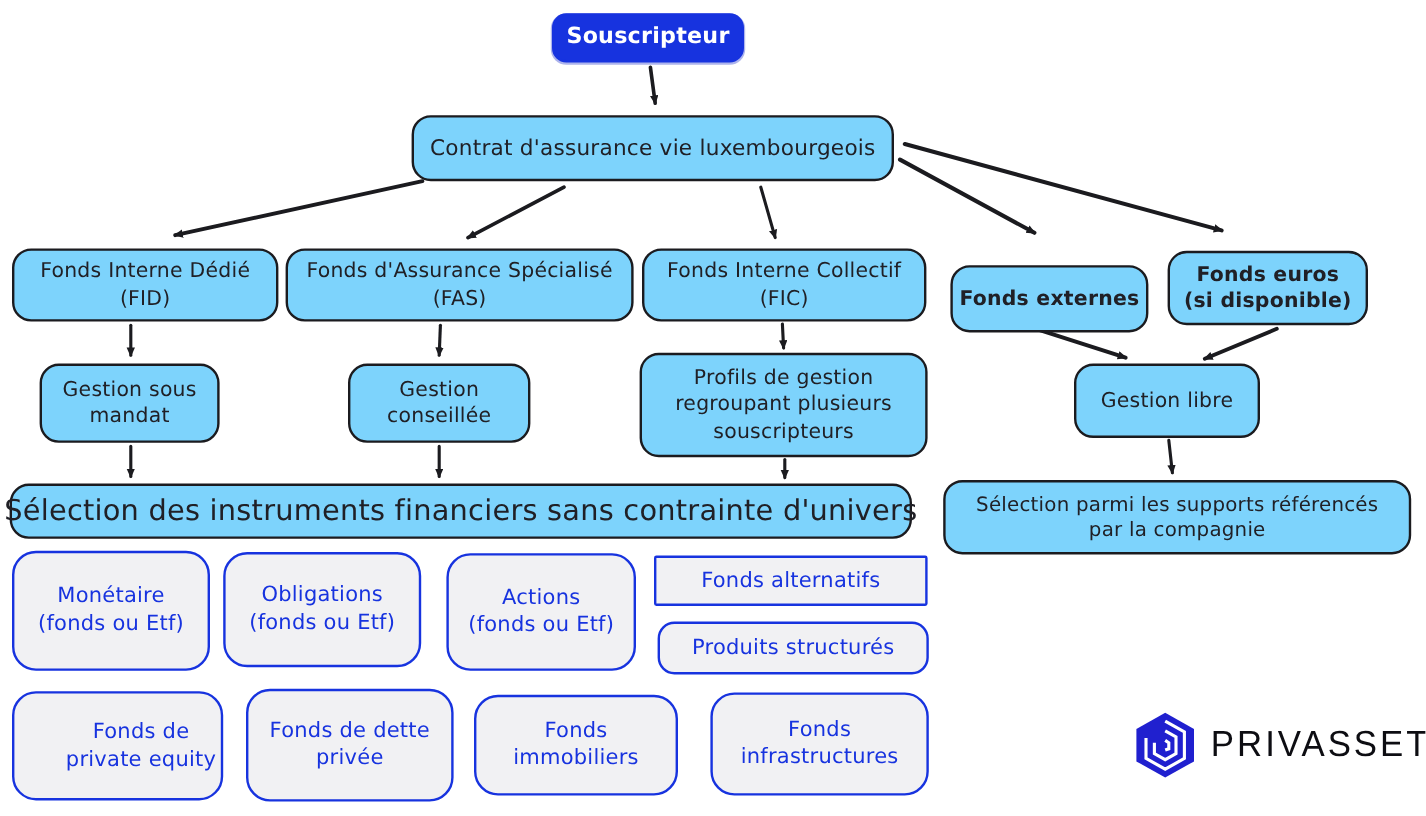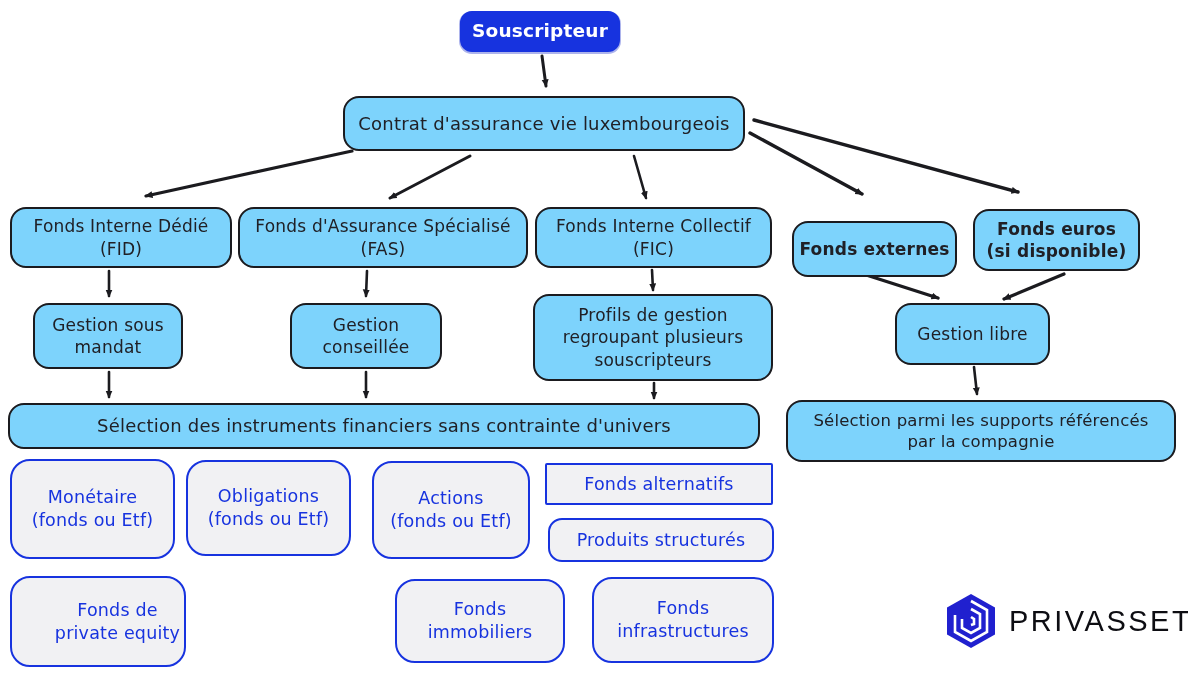--- a/index.html
+++ b/index.html
@@ -109,21 +109,21 @@
   </div>
   <div class="node small" style="left:533px;top:294px;width:240px;height:87px;">
     <span class="ln">Profils de gestion</span>
     <span class="ln">regroupant plusieurs</span>
     <span class="ln">souscripteurs</span>
   </div>
   <div class="node small" style="left:895px;top:303px;width:155px;height:62px;">
     <span class="ln">Gestion libre</span>
   </div>
 
-  <div class="node" style="left:8px;top:403px;width:752px;height:46px;font-size:18px;">
+  <div class="node" style="left:8px;top:403px;width:752px;height:46px;font-size:24px;">
     <span class="ln">Sélection des instruments financiers sans contrainte d'univers</span>
   </div>
   <div class="node" style="left:786px;top:400px;width:390px;height:62px;font-size:16.5px;">
     <span class="ln">Sélection parmi les supports référencés</span>
     <span class="ln">par la compagnie</span>
   </div>
 
   <div class="node blue" style="left:10px;top:459px;width:165px;height:100px;">
     <span class="ln">Monétaire</span>
     <span class="ln">(fonds ou Etf)</span>
@@ -140,20 +140,24 @@
     <span class="ln">Fonds alternatifs</span>
   </div>
   <div class="node blue" style="left:548px;top:518px;width:226px;height:44px;border-radius:14px;">
     <span class="ln">Produits structurés</span>
   </div>
 
   <div class="node blue" style="left:10px;top:576px;width:176px;height:91px;padding-left:47px;">
     <span class="ln">Fonds de</span>
     <span class="ln">private equity</span>
   </div>
+  <div class="node blue" style="left:205px;top:574px;width:173px;height:94px;">
+    <span class="ln">Fonds de dette</span>
+    <span class="ln">privée</span>
+  </div>
   <div class="node blue" style="left:395px;top:579px;width:170px;height:84px;">
     <span class="ln">Fonds</span>
     <span class="ln">immobiliers</span>
   </div>
   <div class="node blue" style="left:592px;top:577px;width:182px;height:86px;">
     <span class="ln">Fonds</span>
     <span class="ln">infrastructures</span>
   </div>
 
   <div class="logo">

